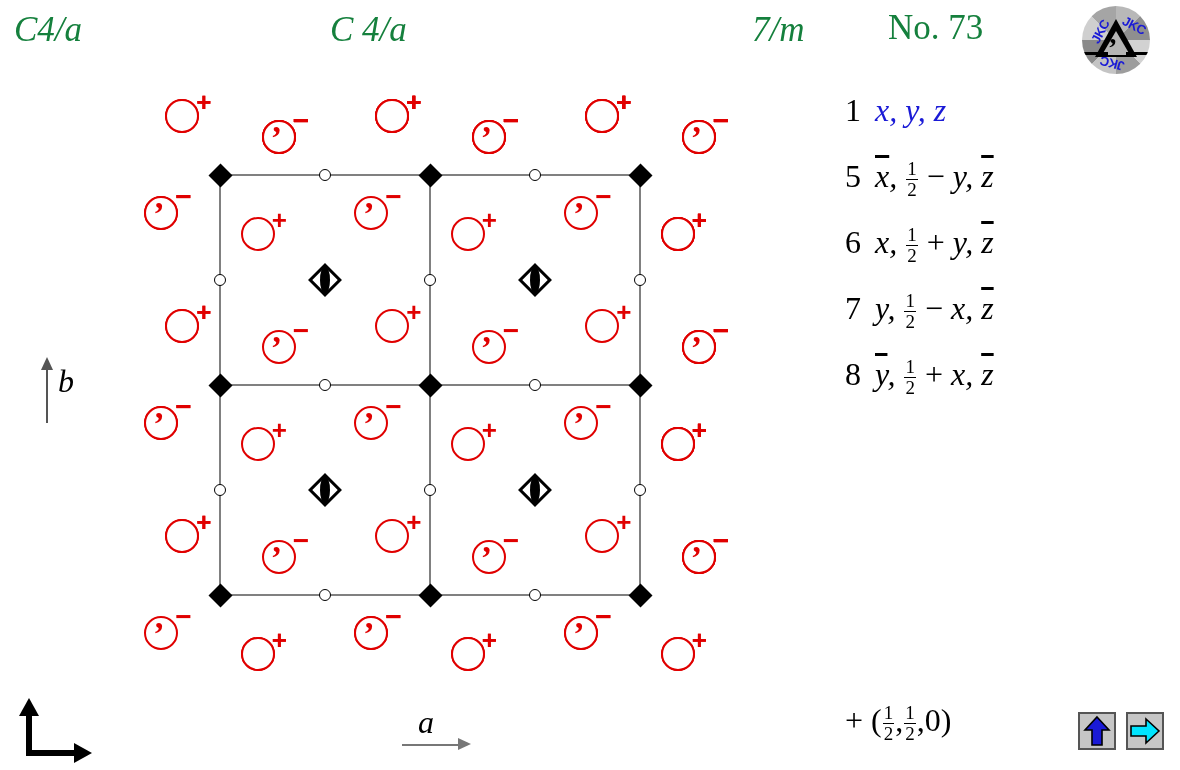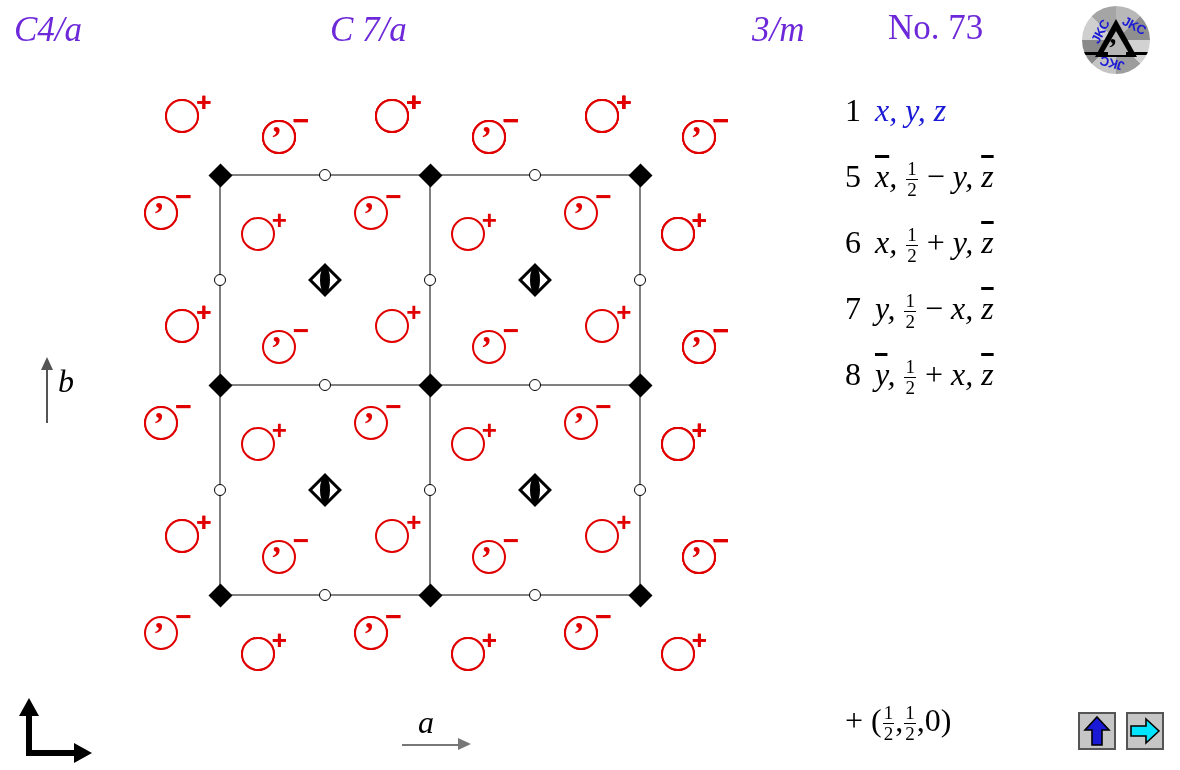--- a/index.html
+++ b/index.html
@@ -8,21 +8,21 @@
     width:1180px;height:770px;
     background:#ffffff;
     font-family:"Liberation Serif", serif;
     position:relative;
     overflow:hidden;
   }
   .abs{position:absolute;}
 
   
   .hdr{
-    color:#6d28d9;
+    color:#15803d;
     font-style:italic;
     font-size:35px;
     white-space:nowrap;
     line-height:1;
   }
   #hdr-short{left:14px;top:12px;}
   #hdr-full{left:330px;top:12px;}
   #hdr-pg{left:752px;top:12px;}
   #hdr-no{left:888px;top:10px;font-style:normal;}
 
@@ -175,22 +175,22 @@
     background:#c6c6c6;border:2px solid #555;box-sizing:border-box;
   }
   #nav-up{left:1078px;top:712px;}
   #nav-right{left:1126px;top:712px;}
   .navbtn svg{display:block;}
 </style>
 </head>
 <body>
 
 <div class="abs hdr" id="hdr-short">C4/a</div>
-<div class="abs hdr" id="hdr-full">C 7/a</div>
-<div class="abs hdr" id="hdr-pg">3/m</div>
+<div class="abs hdr" id="hdr-full">C 4/a</div>
+<div class="abs hdr" id="hdr-pg">7/m</div>
 <div class="abs hdr" id="hdr-no">No. 73</div>
 
 <div class="abs" id="logo">
   <div class="jk" style="left:6px;top:18px;transform:rotate(-62deg);">JKC</div>
   <div class="jk" style="left:40px;top:12px;transform:rotate(28deg);">JKC</div>
   <div class="jk" style="left:18px;top:50px;transform:rotate(195deg);">JKC</div>
   <div class="tri"></div>
   <div class="triin"></div>
   <div class="lcomma">’</div>
   <div class="bar" style="left:0px;top:46px;width:26px;height:3px;"></div>

